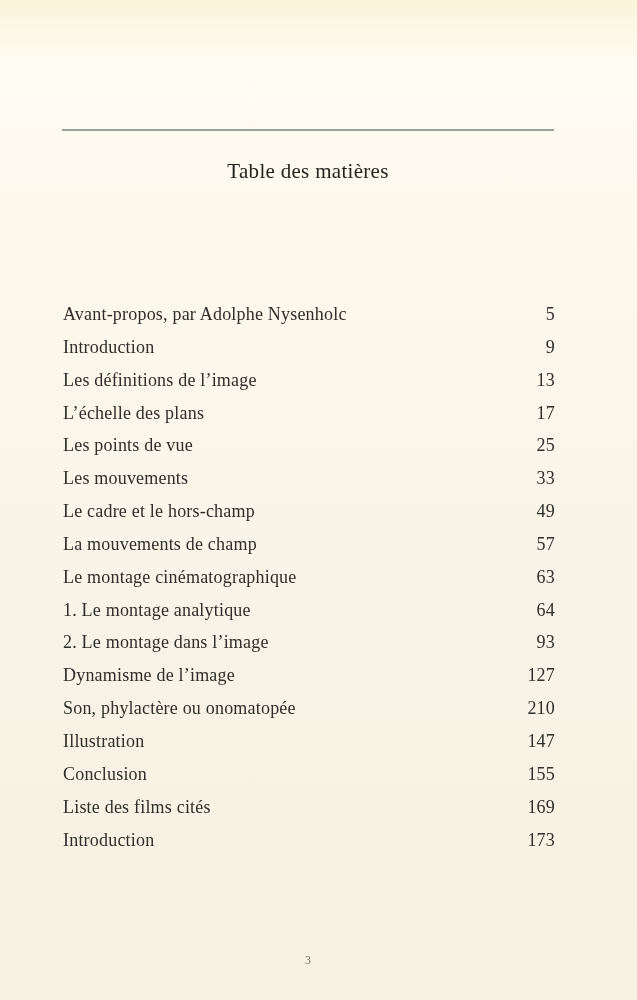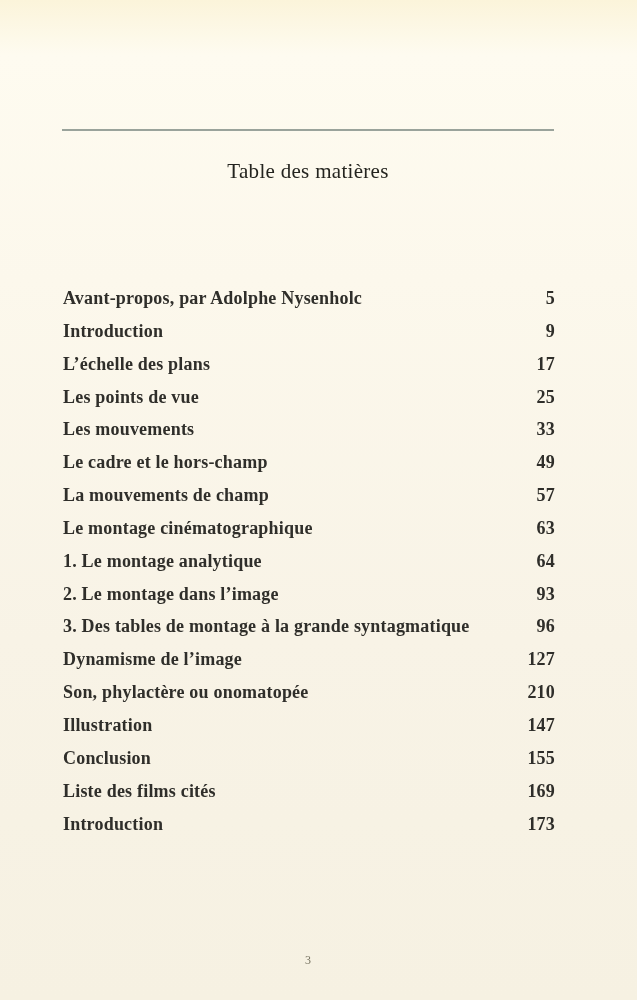--- a/index.html
+++ b/index.html
@@ -39,23 +39,22 @@
     width: 492px;
     text-align: center;
     font-size: 21px;
     letter-spacing: 0.3px;
     color: #24241f;
     margin-top: 21px;
   }
   .toc {
     position: absolute;
     left: 63px;
-    top: 282px;
+    top: 298px;
     width: 492px;
-    font-weight: bold;
   }
   .toc-row {
     display: flex;
     justify-content: space-between;
     align-items: baseline;
     height: 32.85px;
     line-height: 32.85px;
     font-size: 18px;
     letter-spacing: 0.2px;
   }
@@ -87,20 +86,24 @@
   <div class="toc-row">
     <span class="label">Avant-propos, par Adolphe Nysenholc</span>
     <span class="pagenum">5</span>
   </div>
 
   <div class="toc-row">
     <span class="label">Introduction</span>
     <span class="pagenum">9</span>
   </div>
 
+  <div class="toc-row">
+    <span class="label">Les définitions de l’image</span>
+    <span class="pagenum">13</span>
+  </div>
 
   <div class="toc-row">
     <span class="label">L’échelle des plans</span>
     <span class="pagenum">17</span>
   </div>
 
   <div class="toc-row">
     <span class="label">Les points de vue</span>
     <span class="pagenum">25</span>
   </div>
@@ -128,24 +131,20 @@
   <div class="toc-row">
     <span class="label">1. Le montage analytique</span>
     <span class="pagenum">64</span>
   </div>
 
   <div class="toc-row">
     <span class="label">2. Le montage dans l’image</span>
     <span class="pagenum">93</span>
   </div>
 
-  <div class="toc-row">
-    <span class="label">3. Des tables de montage à la grande syntagmatique</span>
-    <span class="pagenum">96</span>
-  </div>
 
   <div class="toc-row">
     <span class="label">Dynamisme de l’image</span>
     <span class="pagenum">127</span>
   </div>
 
   <div class="toc-row">
     <span class="label">Son, phylactère ou onomatopée</span>
     <span class="pagenum">210</span>
   </div>

